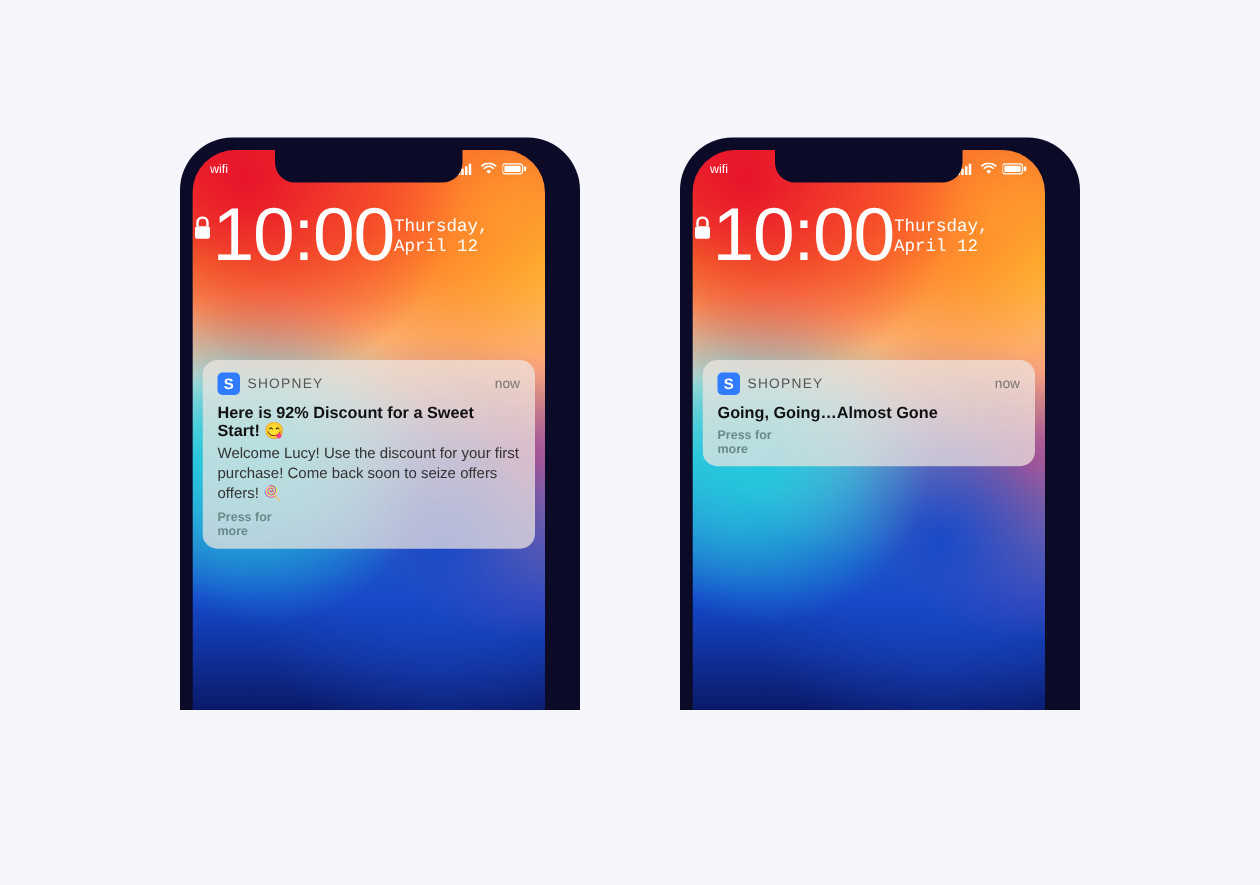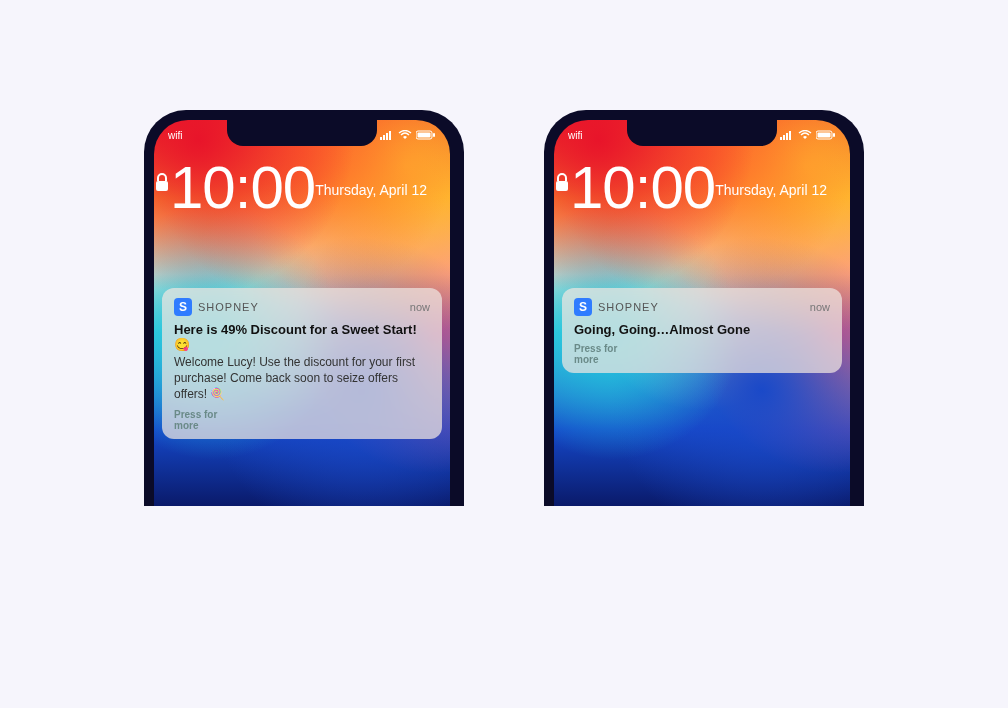--- a/index.html
+++ b/index.html
@@ -13,26 +13,26 @@
       overflow: hidden;
     }
     .container {
       display: flex;
       justify-content: center;
       gap: 80px;
       padding-top: 110px;
     }
     .phone {
       width: 320px;
-      height: 396px;
+      height: 458px;
       background: #0b0b28;
       border-radius: 42px 42px 0 0;
       position: relative;
       overflow: hidden;
-      padding: 10px 14px 0 10px;
+      padding: 10px 28px 0 10px;
     }
     .screen {
       width: 100%;
       height: 100%;
       border-radius: 34px 34px 0 0;
       overflow: hidden;
       position: relative;
       background:
         radial-gradient(circle at 15% 5%, #e8142a 0%, rgba(232,20,42,0) 35%),
         radial-gradient(circle at 50% 8%, #ff6a2a 0%, rgba(255,106,42,0) 40%),
@@ -80,20 +80,21 @@
     .time {
       font-size: 60px;
       font-weight: 300;
       line-height: 1;
       letter-spacing: -1px;
     }
     .date {
       font-size: 14px;
       font-weight: 400;
       margin-top: 4px;
+      font-family: Liberation Mono, monospace;
     }
     .notification {
       position: absolute;
       top: 168px;
       left: 8px; right: 8px;
       background: rgba(240, 230, 225, 0.72);
       backdrop-filter: blur(4px);
       border-radius: 12px;
       padding: 10px 12px 8px 12px;
       color: #2b2b2b;
@@ -185,21 +186,21 @@
         </span>
         <div class="time">10:00</div>
         <div class="date">Thursday, April 12</div>
       </div>
       <div class="notification">
         <div class="notif-header">
           <div class="notif-app-icon">S</div>
           <div class="notif-app-name">SHOPNEY</div>
           <div class="notif-time">now</div>
         </div>
-        <div class="notif-title">Here is 49% Discount for a Sweet Start! 😋</div>
+        <div class="notif-title">Here is 92% Discount for a Sweet Start! 😋</div>
         <div class="notif-body">Welcome Lucy! Use the discount for your first purchase! Come back soon to seize offers offers! 🍭</div>
         <div class="notif-press">Press for more</div>
       </div>
     </div>
   </div>
 
   <div class="phone">
     <div class="screen">
       <div class="notch"></div>
       <div class="status-bar">

